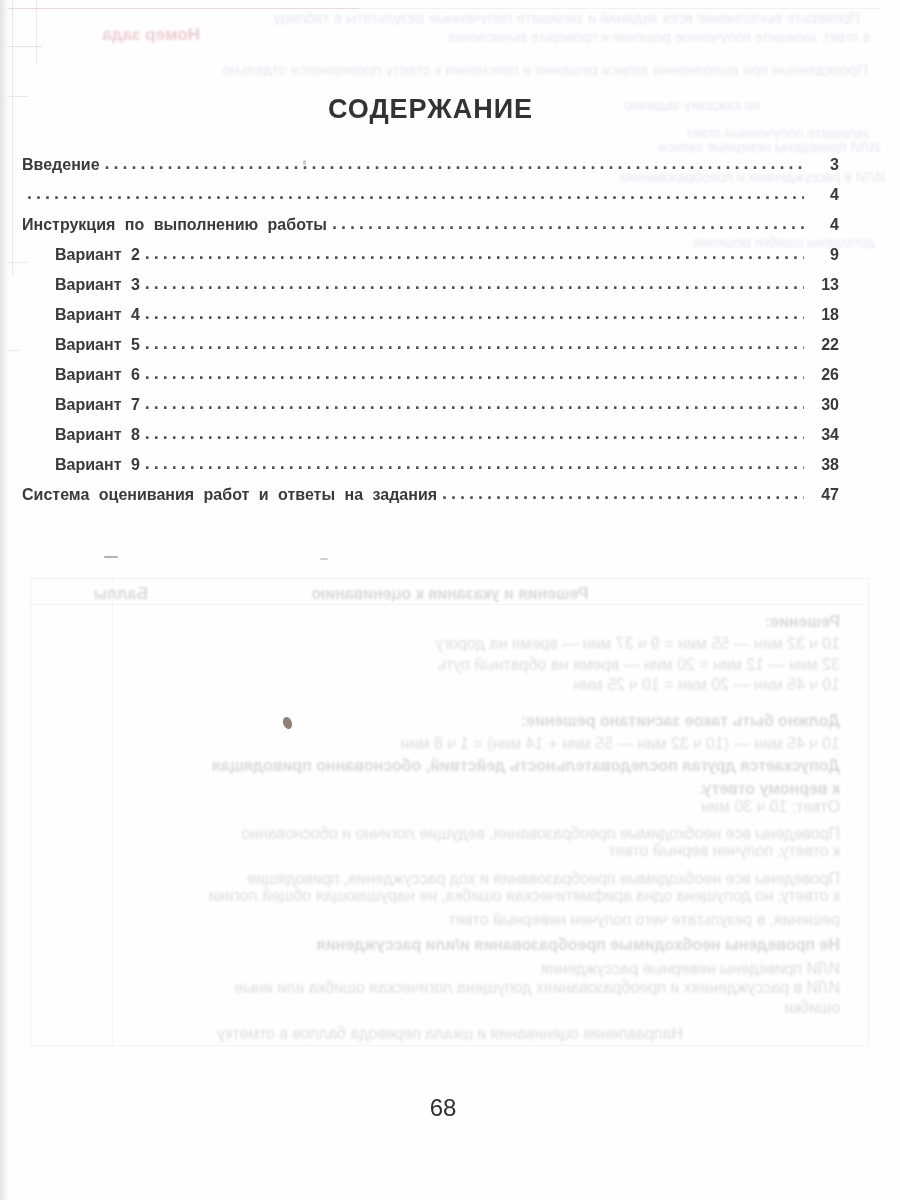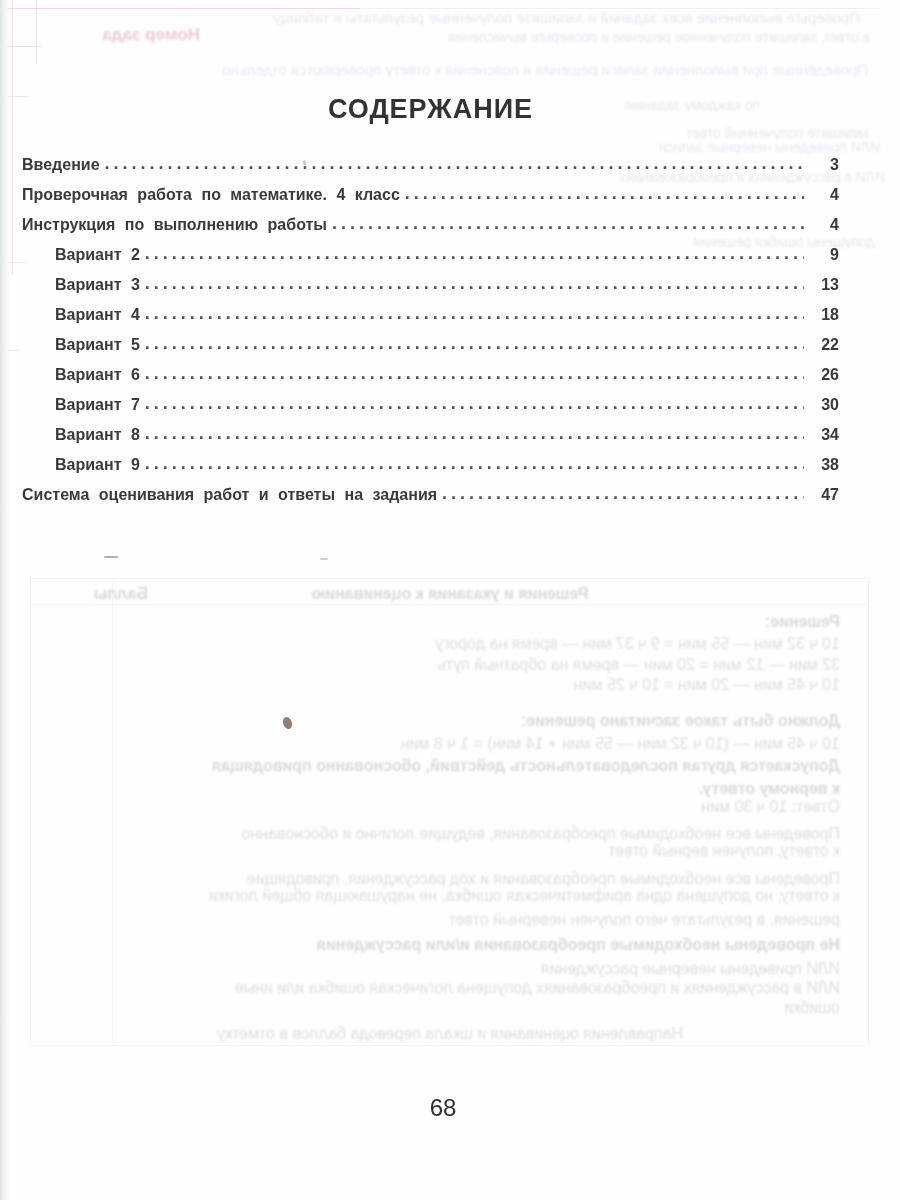--- a/index.html
+++ b/index.html
@@ -112,21 +112,20 @@
 
   <main class="toc">
     <h1>СОДЕРЖАНИЕ</h1>
     <div id="toc-rows">
         <div class="toc-row">
     <span class="toc-label">Введение</span>
     <span class="toc-dots"></span>
     <span class="toc-page">3</span>
   </div>
         <div class="toc-row">
-    <span class="toc-label">Проверочная работа по математике. 4 класс</span>
     <span class="toc-dots"></span>
     <span class="toc-page">4</span>
   </div>
         <div class="toc-row">
     <span class="toc-label">Инструкция по выполнению работы</span>
     <span class="toc-dots"></span>
     <span class="toc-page">4</span>
   </div>
         <div class="toc-row indent">
     <span class="toc-label">Вариант 2</span>

